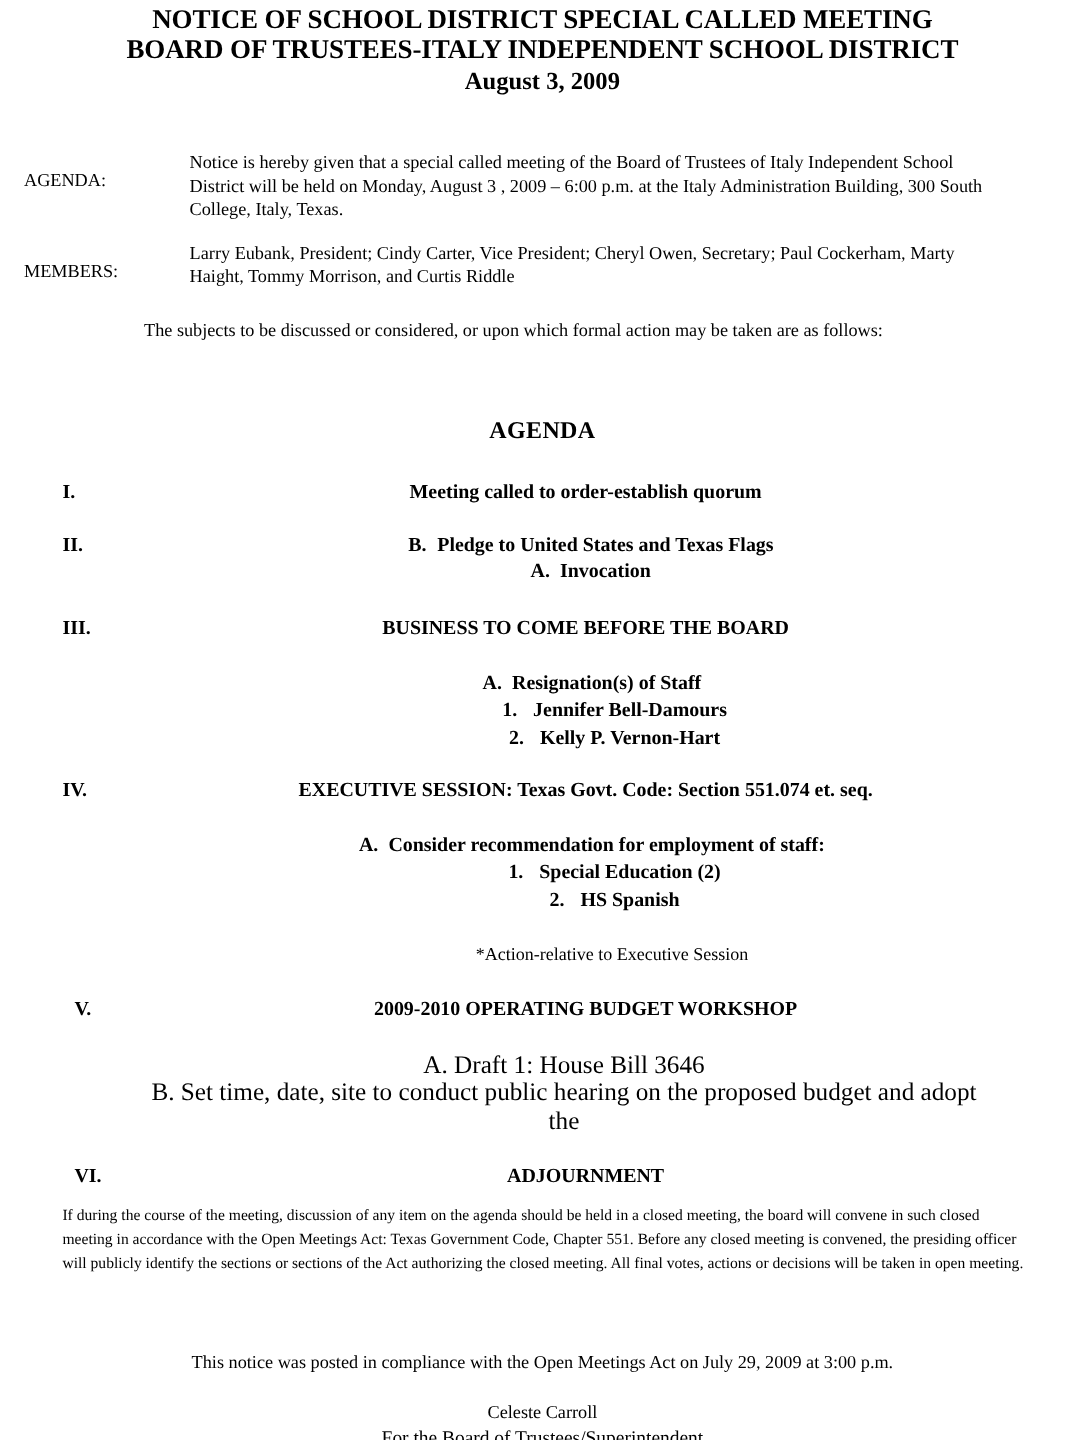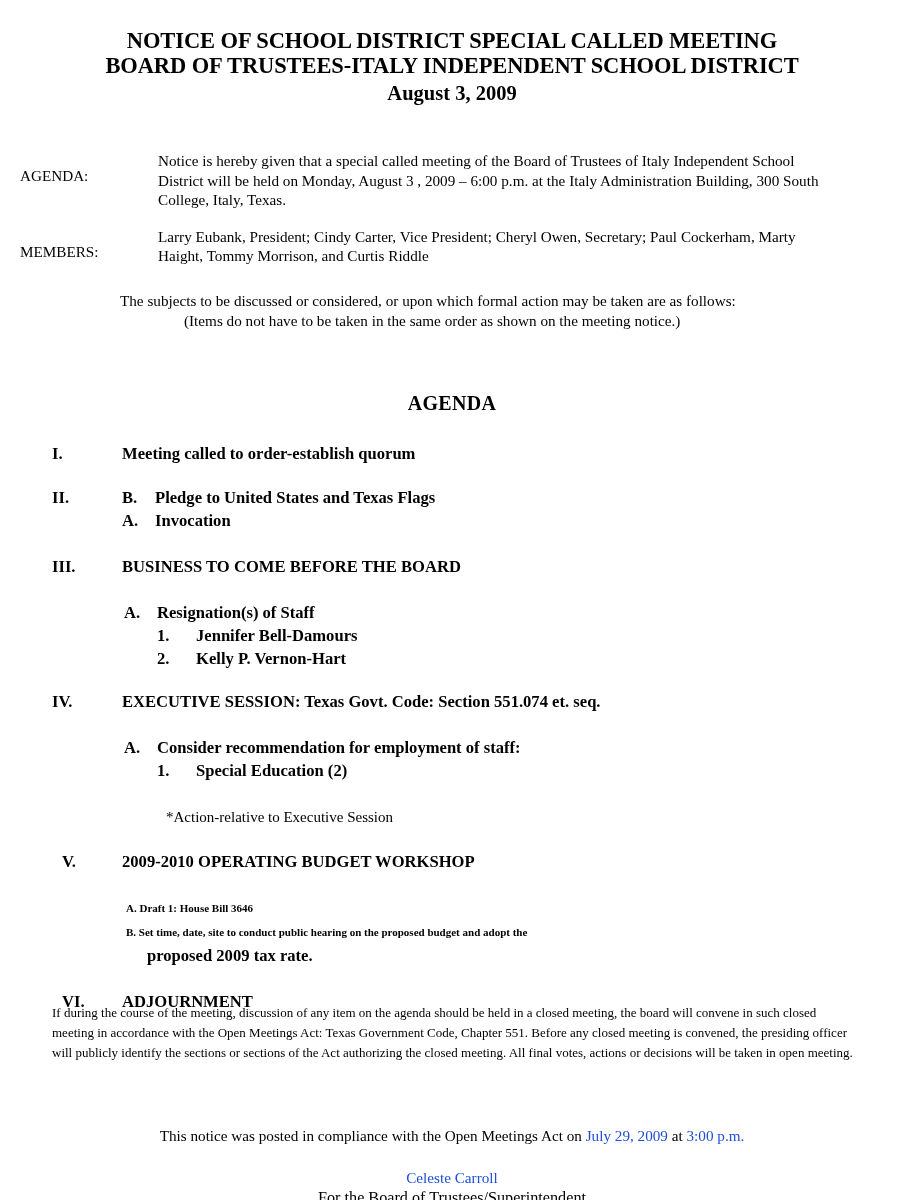--- a/index.html
+++ b/index.html
@@ -15,21 +15,20 @@
     font-family: "Liberation Serif", "DejaVu Serif", serif;
     color: #000000;
     overflow: hidden;
     -webkit-font-smoothing: antialiased;
   }
 
   
   .title-block {
     text-align: center;
     padding-top: 3px;
-    margin-top: 25px;
   }
   .title-line {
     font-weight: bold;
     font-size: 22.5px;
     line-height: 25px;
     letter-spacing: -0.1px;
     white-space: nowrap;
   }
   .title-date {
     font-weight: bold;
@@ -103,20 +102,21 @@
     font-size: 16.6px;
     line-height: 22px;
     white-space: nowrap;
   }
   .agenda-item .numeral.shift-right {
     left: 62px;
   }
   .agenda-item .item-body {
     padding-left: 122px;
     padding-right: 50px;
+    text-align: center;
   }
   .agenda-item .item-title {
     font-weight: bold;
     font-size: 16.6px;
     line-height: 22px;
   }
   .item-gap-1 { margin-top: 22px; }
   .item-gap-2 { margin-top: 24px; }
   .item-gap-3 { margin-top: 21px; }
   .item-gap-4 { margin-top: 22px; }
@@ -167,22 +167,22 @@
     padding-left: 42px;
     margin-top: 24px;
   }
 
   
   .sub-block-tight {
     margin-top: 24px;
     padding-left: 4px;
   }
   .sub-block-tight .sbt-line {
-    font-weight: bold;
-    font-size: 11px;
+    font-weight: normal;
+    font-size: 21px;
     line-height: 23.5px;
     padding-right: 40px;
   }
   .sub-block-tight .sbt-cont {
     font-weight: bold;
     font-size: 16.6px;
     line-height: 23.5px;
     padding-left: 21px;
   }
 
@@ -209,21 +209,21 @@
   }
   .footer .posted-line { white-space: nowrap; }
   .footer .signer {
     margin-top: 22px;
     line-height: 20px;
   }
   .footer .signer-role {
     font-size: 16.2px;
     line-height: 21px;
   }
-  .blue { color: #1d4ed8; }
+  .blue { color: #000000; }
 </style>
 </head>
 <body>
 
 <div class="title-block">
   <div class="title-line">NOTICE OF SCHOOL DISTRICT SPECIAL CALLED MEETING</div>
   <div class="title-line">BOARD OF TRUSTEES-ITALY INDEPENDENT SCHOOL DISTRICT</div>
   <div class="title-date">August 3, 2009</div>
 </div>
 
@@ -233,21 +233,20 @@
     <div class="row-body">Notice is hereby given that a special called meeting of the Board of Trustees of Italy Independent School District will be held on Monday, August 3 , 2009 – 6:00 p.m. at the Italy Administration Building, 300 South College, Italy, Texas.</div>
   </div>
   <div class="lbl-row">
     <span class="row-label">MEMBERS:</span>
     <div class="row-body">Larry Eubank, President; Cindy Carter, Vice President; Cheryl Owen, Secretary; Paul Cockerham, Marty Haight, Tommy Morrison, and Curtis Riddle</div>
   </div>
 </div>
 
 <div class="subjects">
   <div class="sub-line-1">The subjects to be discussed or considered, or upon which formal action may be taken are as follows:</div>
-  <div class="sub-line-2">(Items do not have to be taken in the same order as shown on the meeting notice.)</div>
 </div>
 
 <div class="agenda-heading">AGENDA</div>
 
 <div class="agenda-list">
 
   <div class="agenda-item">
     <span class="numeral">I.</span>
     <div class="item-body">
       <div class="item-title">Meeting called to order-establish quorum</div>
@@ -288,33 +287,35 @@
     <span class="numeral">IV.</span>
     <div class="item-body">
       <div class="item-title">EXECUTIVE SESSION:  Texas Govt. Code: Section 551.074 et. seq.</div>
       <div class="sub-block">
         <div class="sb-alpha">
           <span class="sb-letter">A.</span><span>Consider recommendation for employment of staff:</span>
         </div>
         <div class="sb-num">
           <span class="sb-index">1.</span><span>Special Education (2)</span>
         </div>
+        <div class="sb-num">
+          <span class="sb-index">2.</span><span>HS Spanish</span>
+        </div>
         <div class="sb-note">*Action-relative to Executive Session</div>
       </div>
     </div>
   </div>
 
   <div class="agenda-item item-gap-4">
     <span class="numeral shift-right">V.</span>
     <div class="item-body">
       <div class="item-title">2009-2010 OPERATING BUDGET WORKSHOP</div>
       <div class="sub-block-tight">
         <div class="sbt-line">A. Draft 1: House Bill 3646</div>
         <div class="sbt-line">B. Set time, date, site to conduct public hearing on the proposed budget and adopt the</div>
-        <div class="sbt-cont">proposed 2009 tax rate.</div>
       </div>
     </div>
   </div>
 
   <div class="agenda-item item-gap-5">
     <span class="numeral shift-right">VI.</span>
     <div class="item-body">
       <div class="item-title">ADJOURNMENT</div>
     </div>
   </div>

